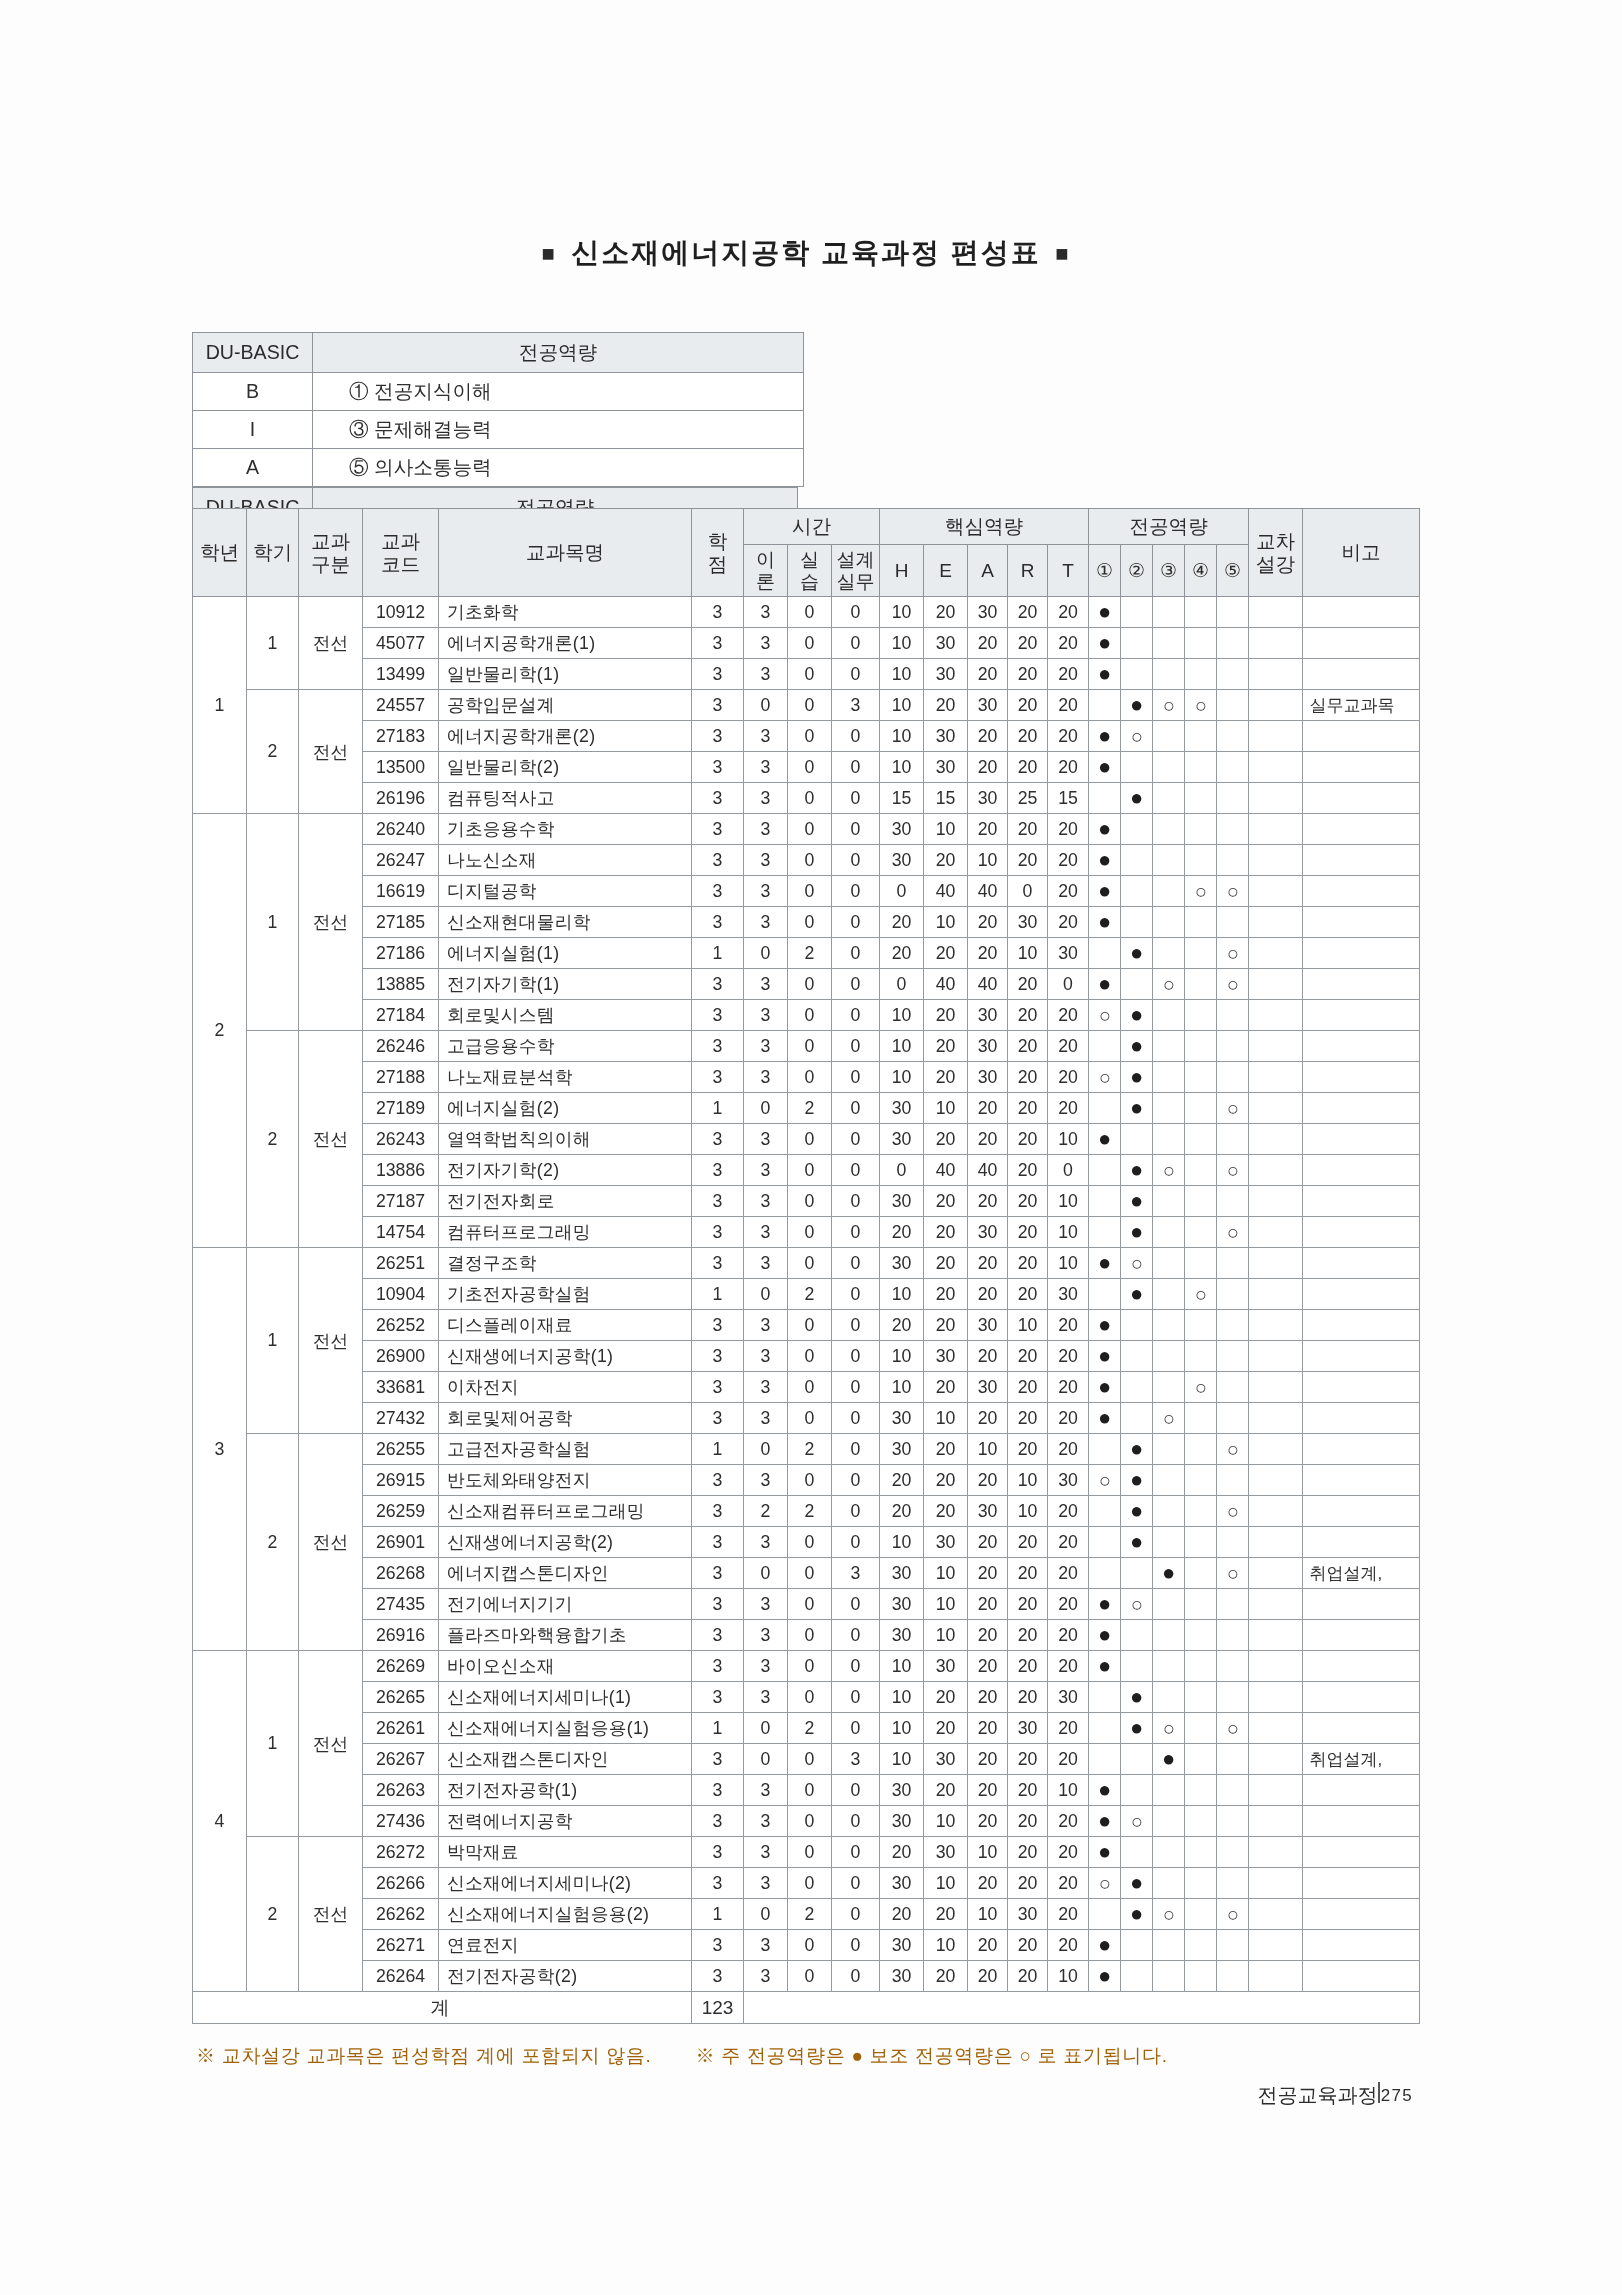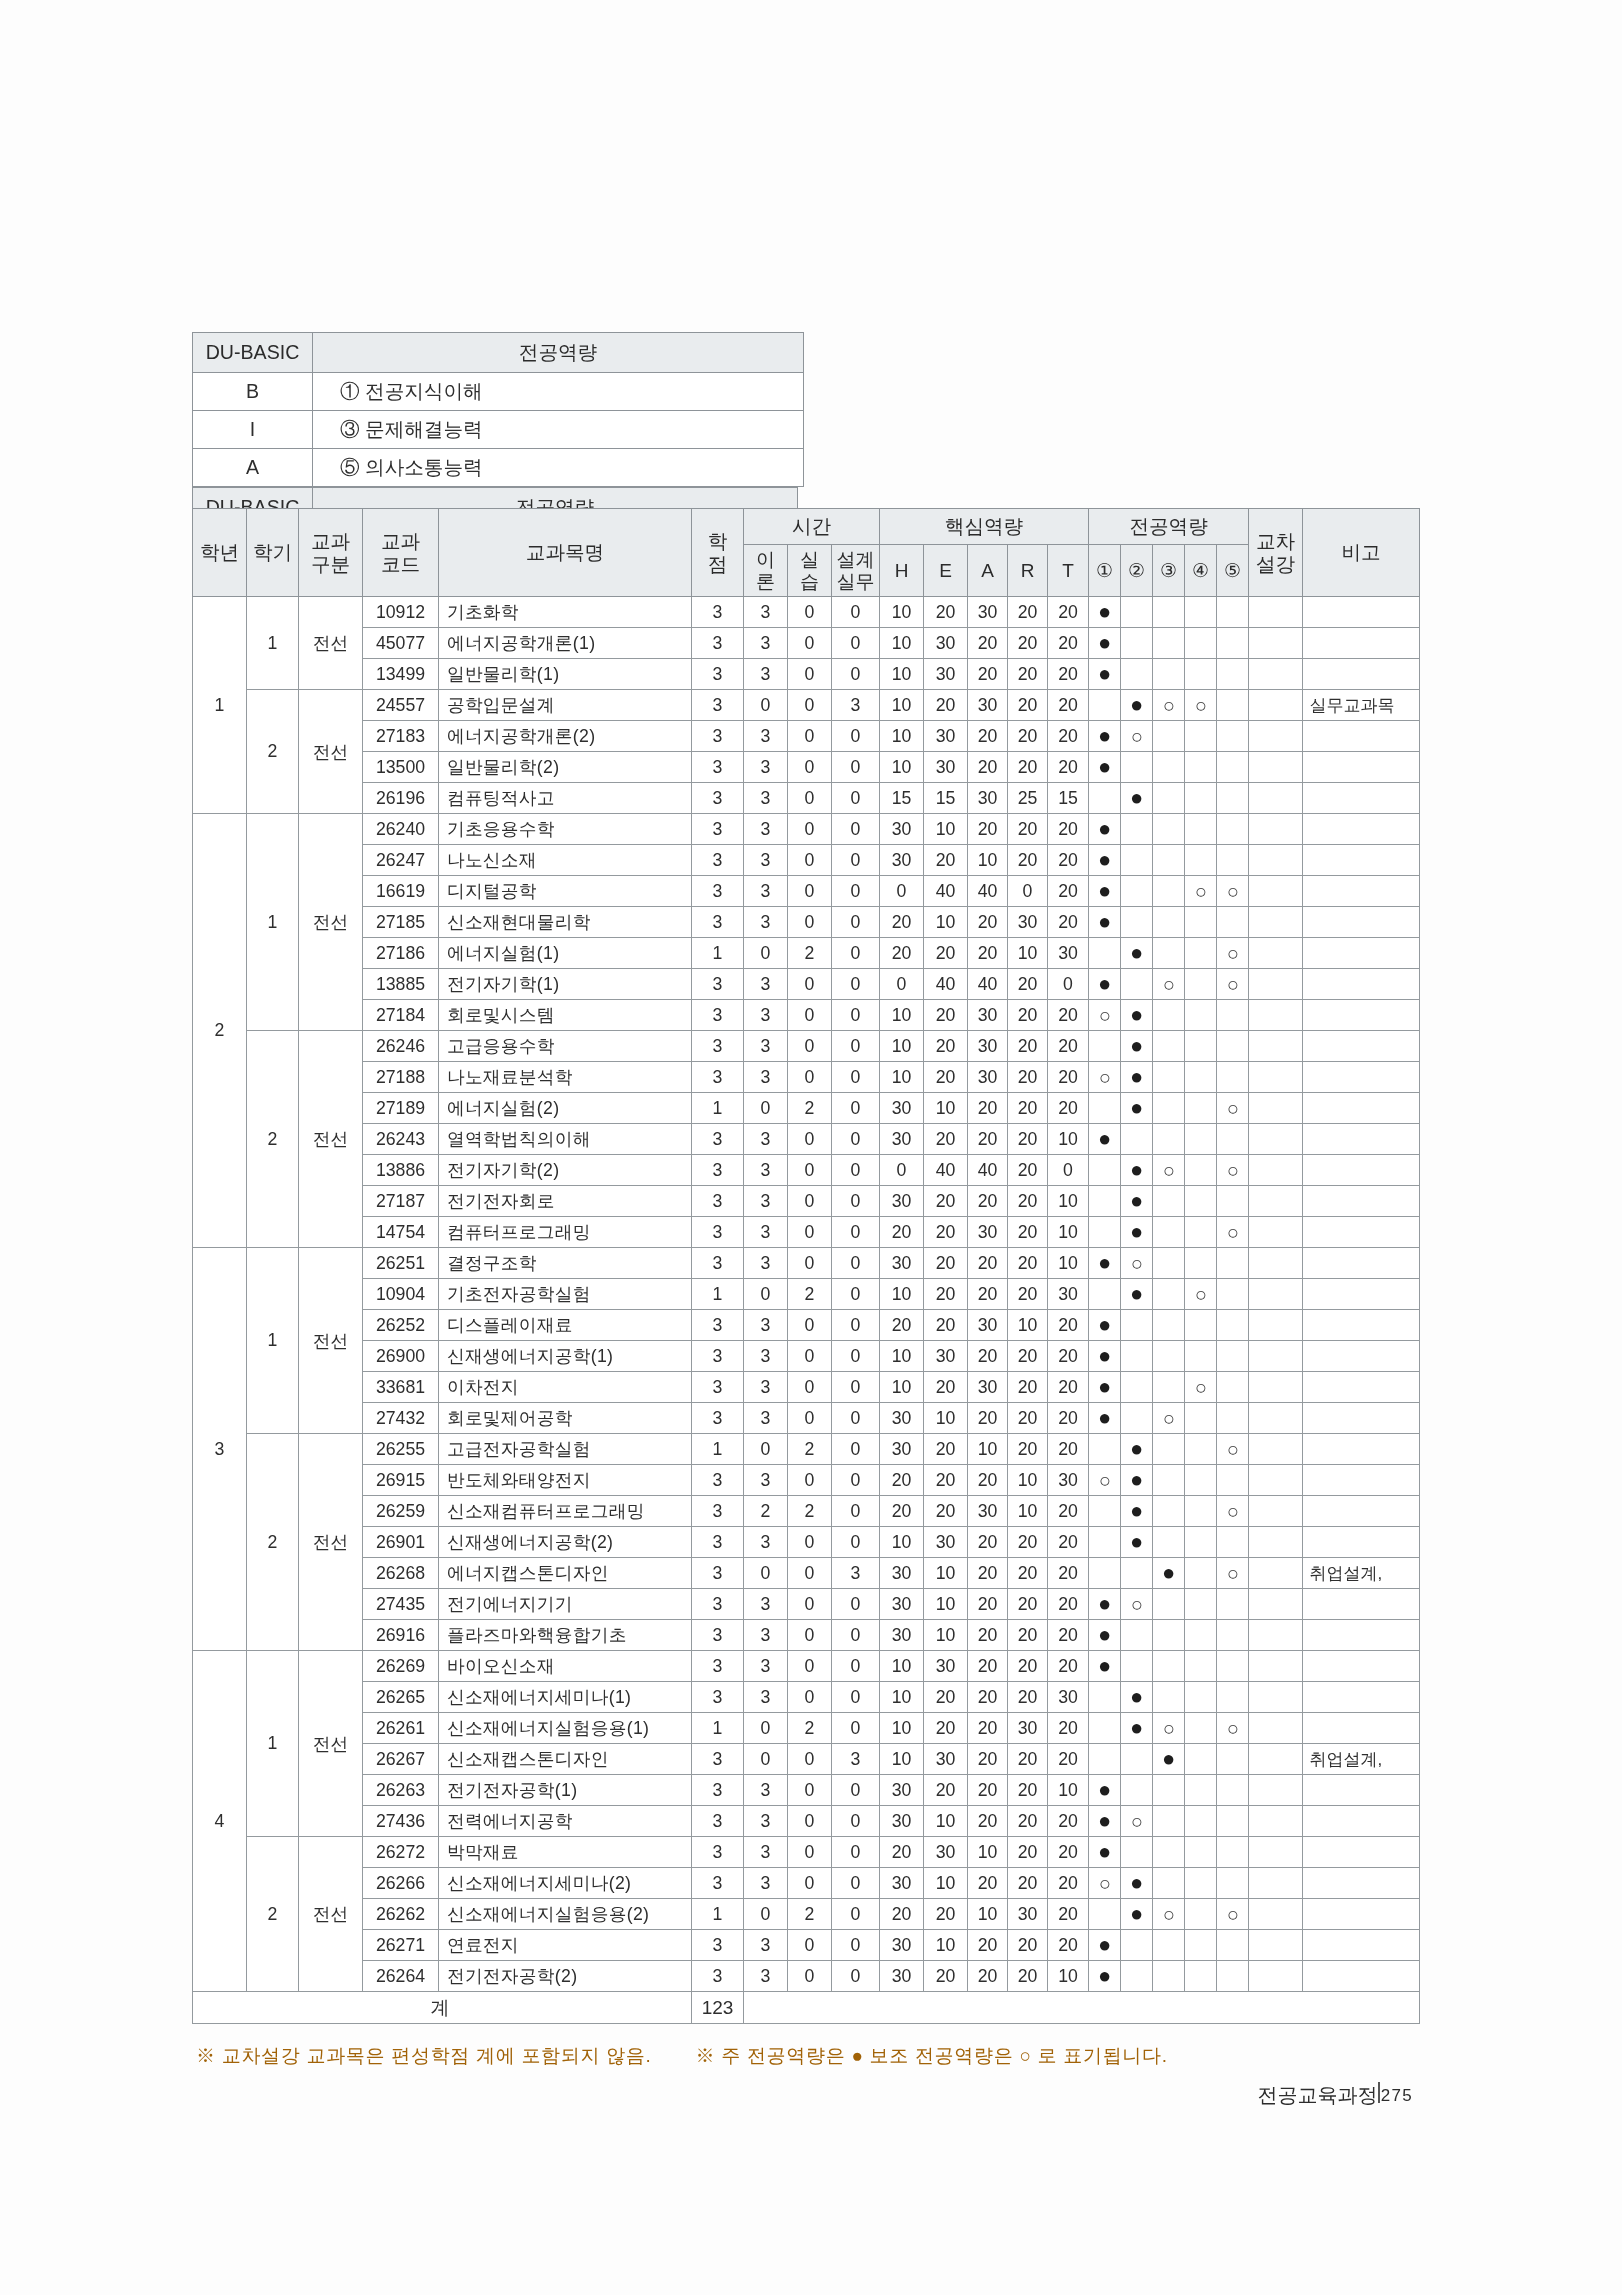--- a/index.html
+++ b/index.html
@@ -20,21 +20,21 @@
   
   .legend{position:absolute;top:332px;left:192px;width:1022px;display:flex;align-items:flex-start;flex-direction:column;}
   table{border-collapse:collapse;table-layout:fixed;}
   .legend-table{border:1.3px solid #767c81;}
   .legend-table th{
     background:#e9ecee;font-weight:normal;font-size:19.6px;height:37px;
     border:0.7px solid #8e9499;color:#2b2b2b;
   }
   .legend-table td{border:0.7px solid #8e9499;height:35px;font-size:19.6px;background:#fff;}
   .legend-table .lg-code{text-align:center;}
-  .legend-table .lg-label{text-align:left;padding-left:27px;}
+  .legend-table .lg-label{text-align:left;padding-left:36px;}
   #legend-left{width:612px;}
   #legend-right{width:606px;}
 
   
   .main-table{
     position:absolute;top:508px;left:192px;width:1228px;
     border:1.3px solid #6f767c;
   }
   .main-table th{
     background:#e9ecee;font-weight:normal;color:#2b2b2b;
@@ -69,20 +69,23 @@
   .page-footer .divider{
     display:inline-block;width:1.3px;height:21px;background:#555;margin-top:-5.2px;
   }
   .page-footer .page-num{font-size:17px;letter-spacing:1.3px;}
 </style>
 </head>
 <body>
 
 <div class="page">
 
+  <div class="doc-title">
+    <span class="sq">■</span><span>신소재에너지공학 교육과정 편성표</span><span class="sq">■</span>
+  </div>
 
   <div class="legend">
     <table class="legend-table" id="legend-left">
       <colgroup>
           <col style="width:120px">
           <col>
         </colgroup>
       <thead>
         <tr>
           <th>DU-BASIC</th>

